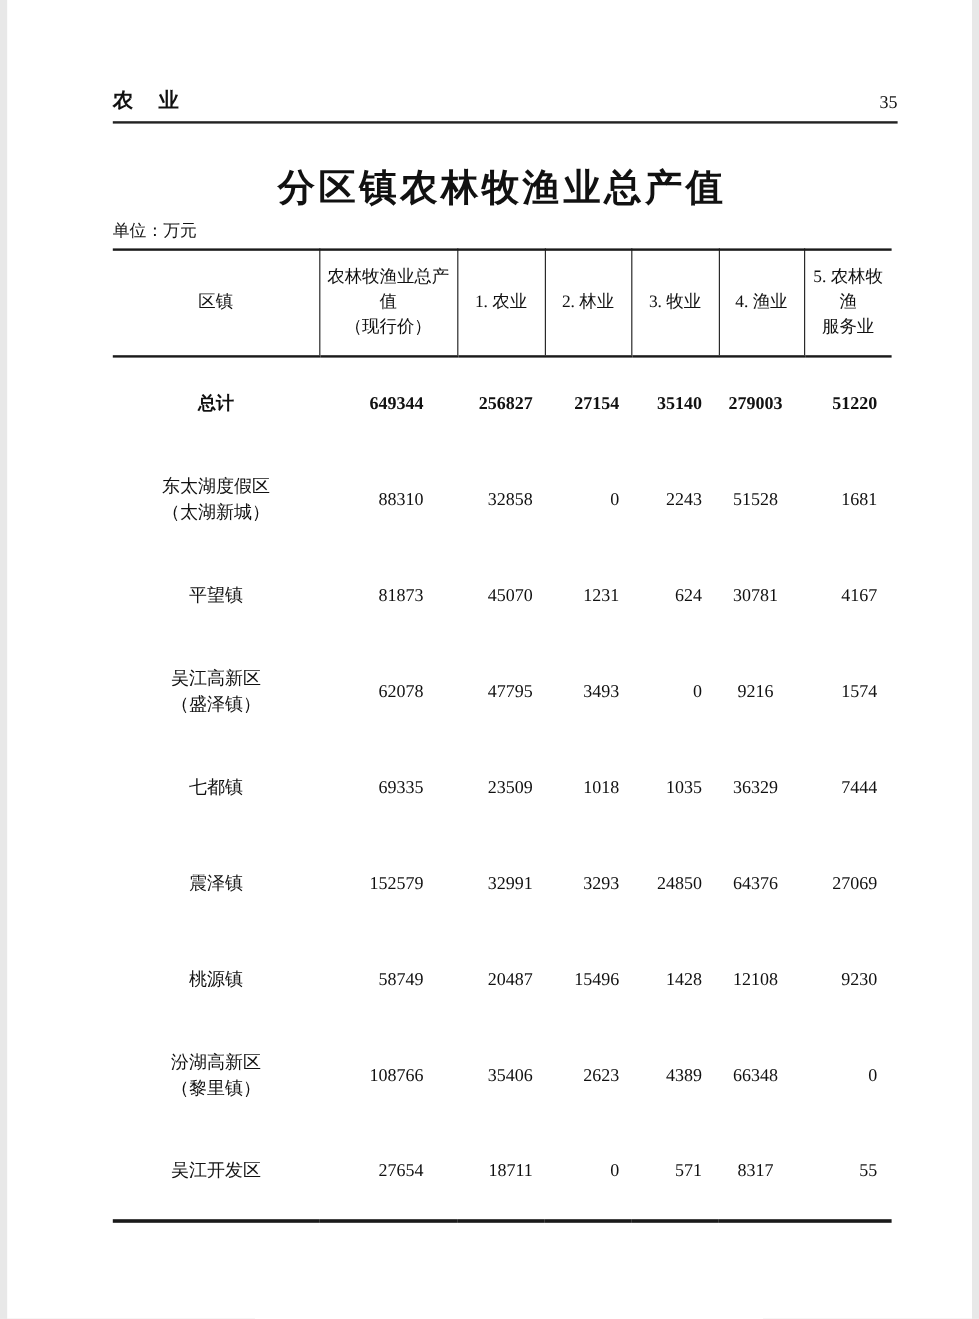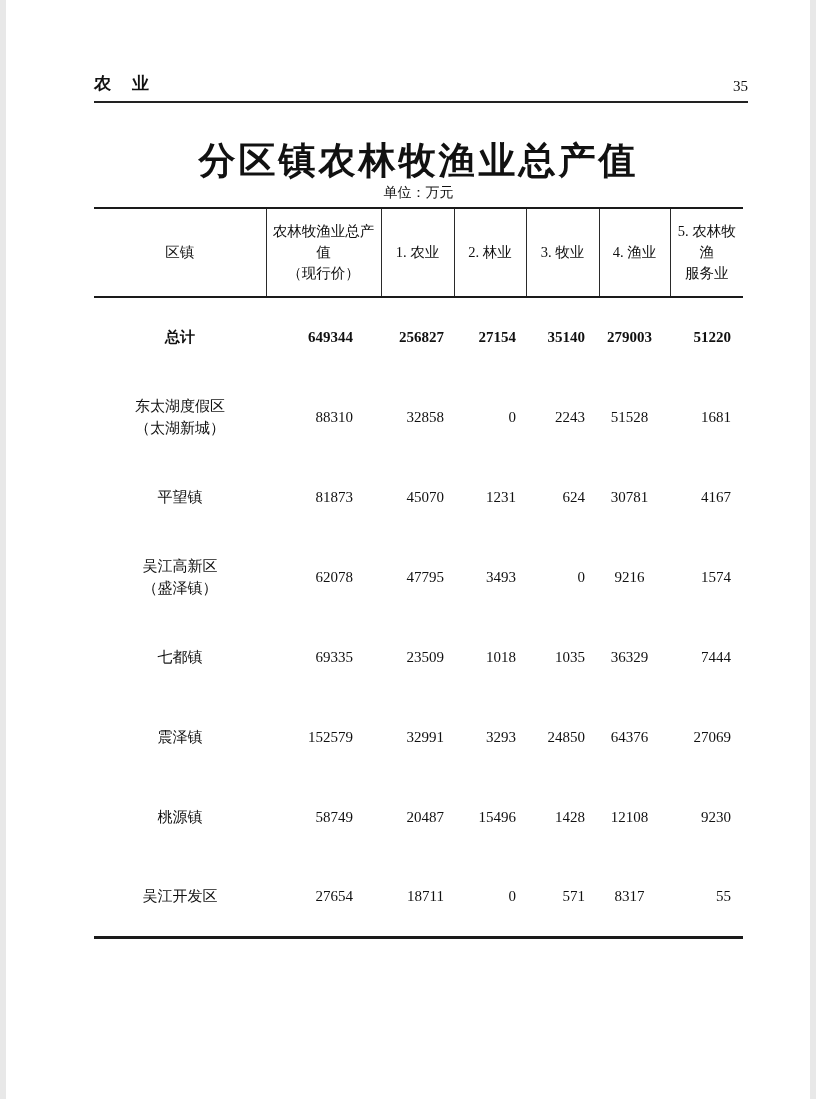--- a/index.html
+++ b/index.html
@@ -38,32 +38,32 @@
     margin-left: 39px;
   }
 
   
   .page-title {
     position: absolute;
     top: 136px;
     left: 88px;
     width: 649px;
     text-align: center;
-    font-size: 37px;
+    font-size: 31px;
     font-weight: bold;
     letter-spacing: 3px;
   }
 
   
   .unit-note {
     position: absolute;
     top: 184px;
     left: 88px;
     width: 649px;
-    text-align: center;
+    text-align: left;
     font-size: 14px;
   }
 
   
   .data-table {
     position: absolute;
     top: 207px;
     left: 88px;
     width: 649px;
     border-collapse: collapse;
@@ -204,20 +204,30 @@
       <tr>
         <td class="lbl">桃源镇</td>
         <td class="num">58749</td>
         <td class="num">20487</td>
         <td class="num">15496</td>
         <td class="num">1428</td>
         <td class="num">12108</td>
         <td class="num">9230</td>
       </tr>
       <tr>
+        <td class="lbl">汾湖高新区
+（黎里镇）</td>
+        <td class="num">108766</td>
+        <td class="num">35406</td>
+        <td class="num">2623</td>
+        <td class="num">4389</td>
+        <td class="num">66348</td>
+        <td class="num">0</td>
+      </tr>
+      <tr>
         <td class="lbl">吴江开发区</td>
         <td class="num">27654</td>
         <td class="num">18711</td>
         <td class="num">0</td>
         <td class="num">571</td>
         <td class="num">8317</td>
         <td class="num">55</td>
       </tr>
     </tbody>
   </table>

